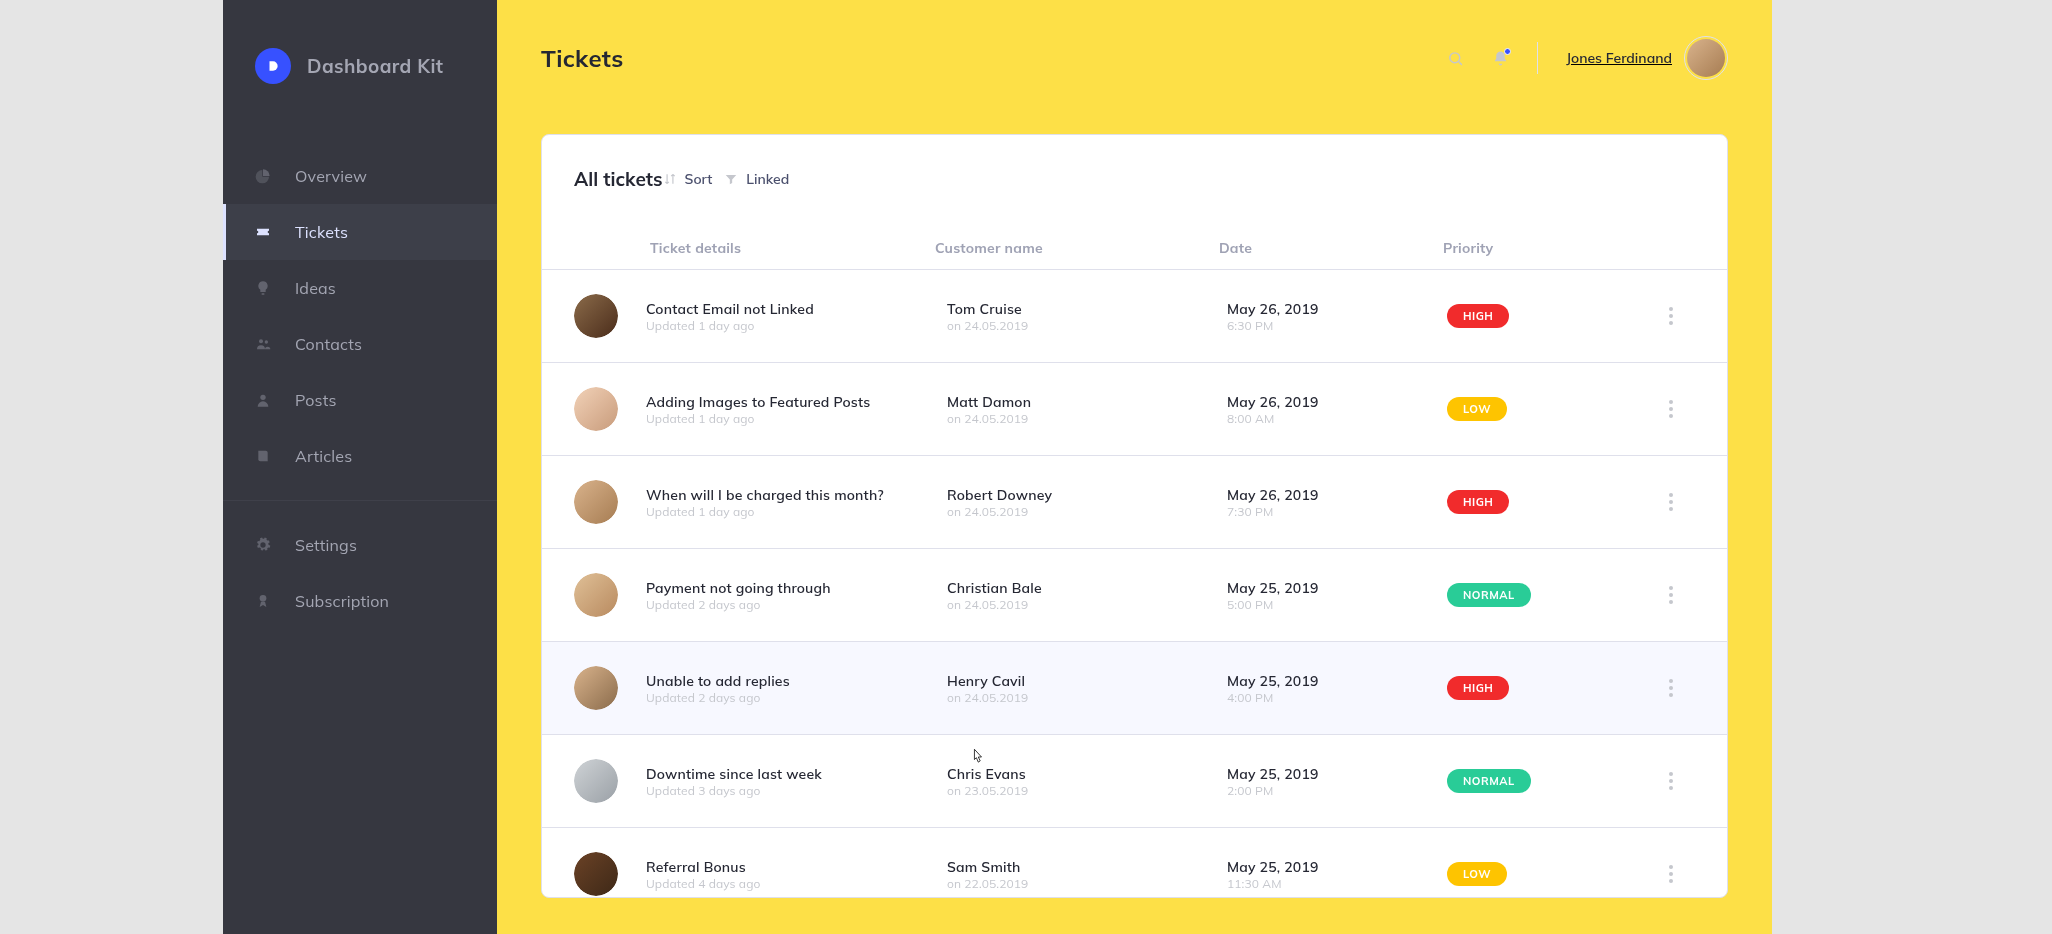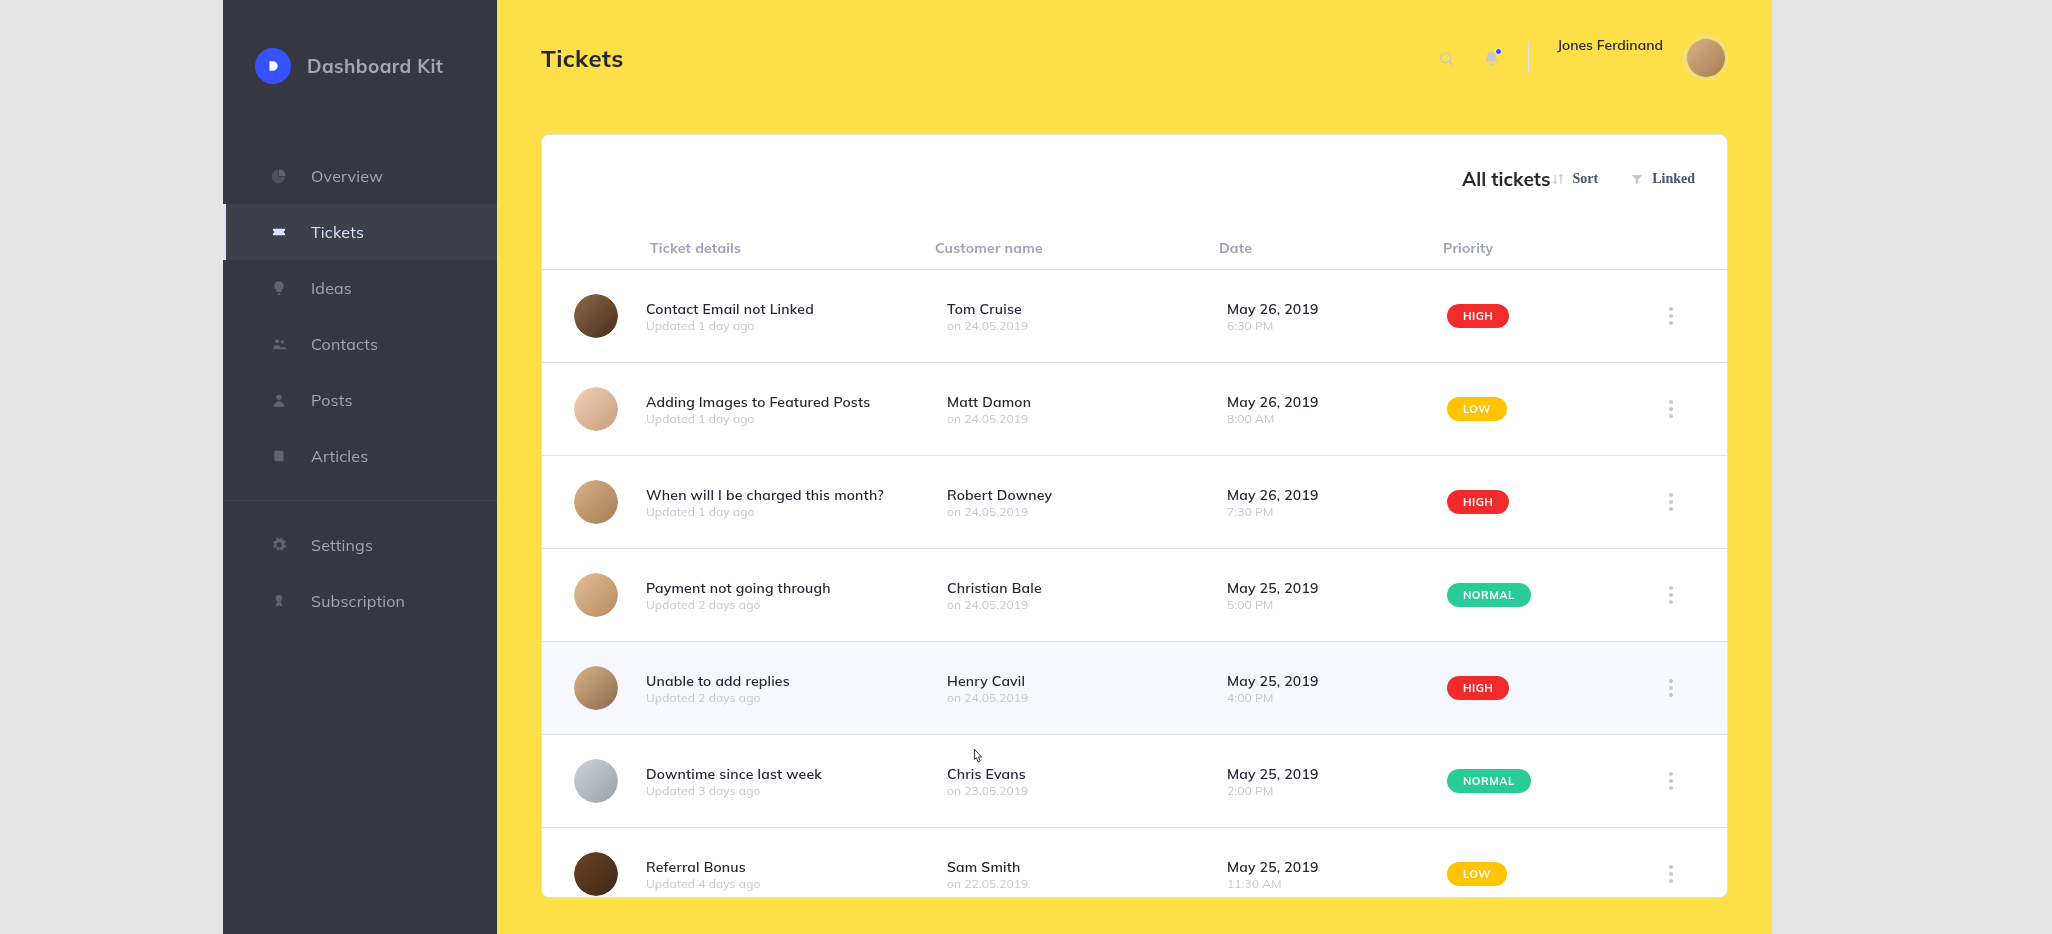--- a/index.html
+++ b/index.html
@@ -47,21 +47,21 @@
   color: #A4A6B3;
   font-size: 19px;
   font-weight: 700;
   letter-spacing: 0.4px;
 }
 .nav-group { display: flex; flex-direction: column; }
 .nav-item {
   display: flex;
   align-items: center;
   gap: 24px;
-  padding: 18px 48px;
+  padding: 18px 32px;
   color: #A4A6B3;
   font-size: 16px;
   letter-spacing: 0.2px;
   cursor: pointer;
   position: relative;
 }
 .nav-item.active {
   background: rgba(159,162,180,0.08);
   color: #DDE2FF;
 }
@@ -124,22 +124,23 @@
   border: 1.5px solid #F7F8FC;
   border-radius: 50%;
 }
 .vsep {
   width: 1px;
   height: 32px;
   background: #DFE0EB;
 }
 .user-cluster {
   display: flex;
-  align-items: flex-start;
-  gap: 21px;
+  align-items: center;
+  gap: 12px;
+  text-decoration: underline;
 }
 .user-name {
   font-size: 14px;
   font-weight: 600;
   color: #252733;
 }
 .avatar {
   width: 44px; height: 44px;
   border-radius: 50%;
   border: 1.5px solid #DFE0EB;
@@ -153,32 +154,31 @@
 
 .card {
   background: #FFFFFF;
   border: 1px solid #DFE0EB;
   border-radius: 8px;
   overflow: hidden;
 }
 .card-header {
   display: flex;
   align-items: center;
-  justify-content: flex-end;
+  justify-content: flex-start;
   padding: 32px 32px 0 32px;
 }
 .card-title {
   font-size: 19px;
   font-weight: 700;
   color: #252733;
 }
 .card-actions {
   display: flex;
-  gap: 32px;
-  font-family: Liberation Serif, serif;
+  gap: 12px;
 }
 .card-action {
   display: flex;
   align-items: center;
   gap: 8px;
   color: #4B506D;
   font-size: 14px;
   font-weight: 600;
   cursor: pointer;
 }

